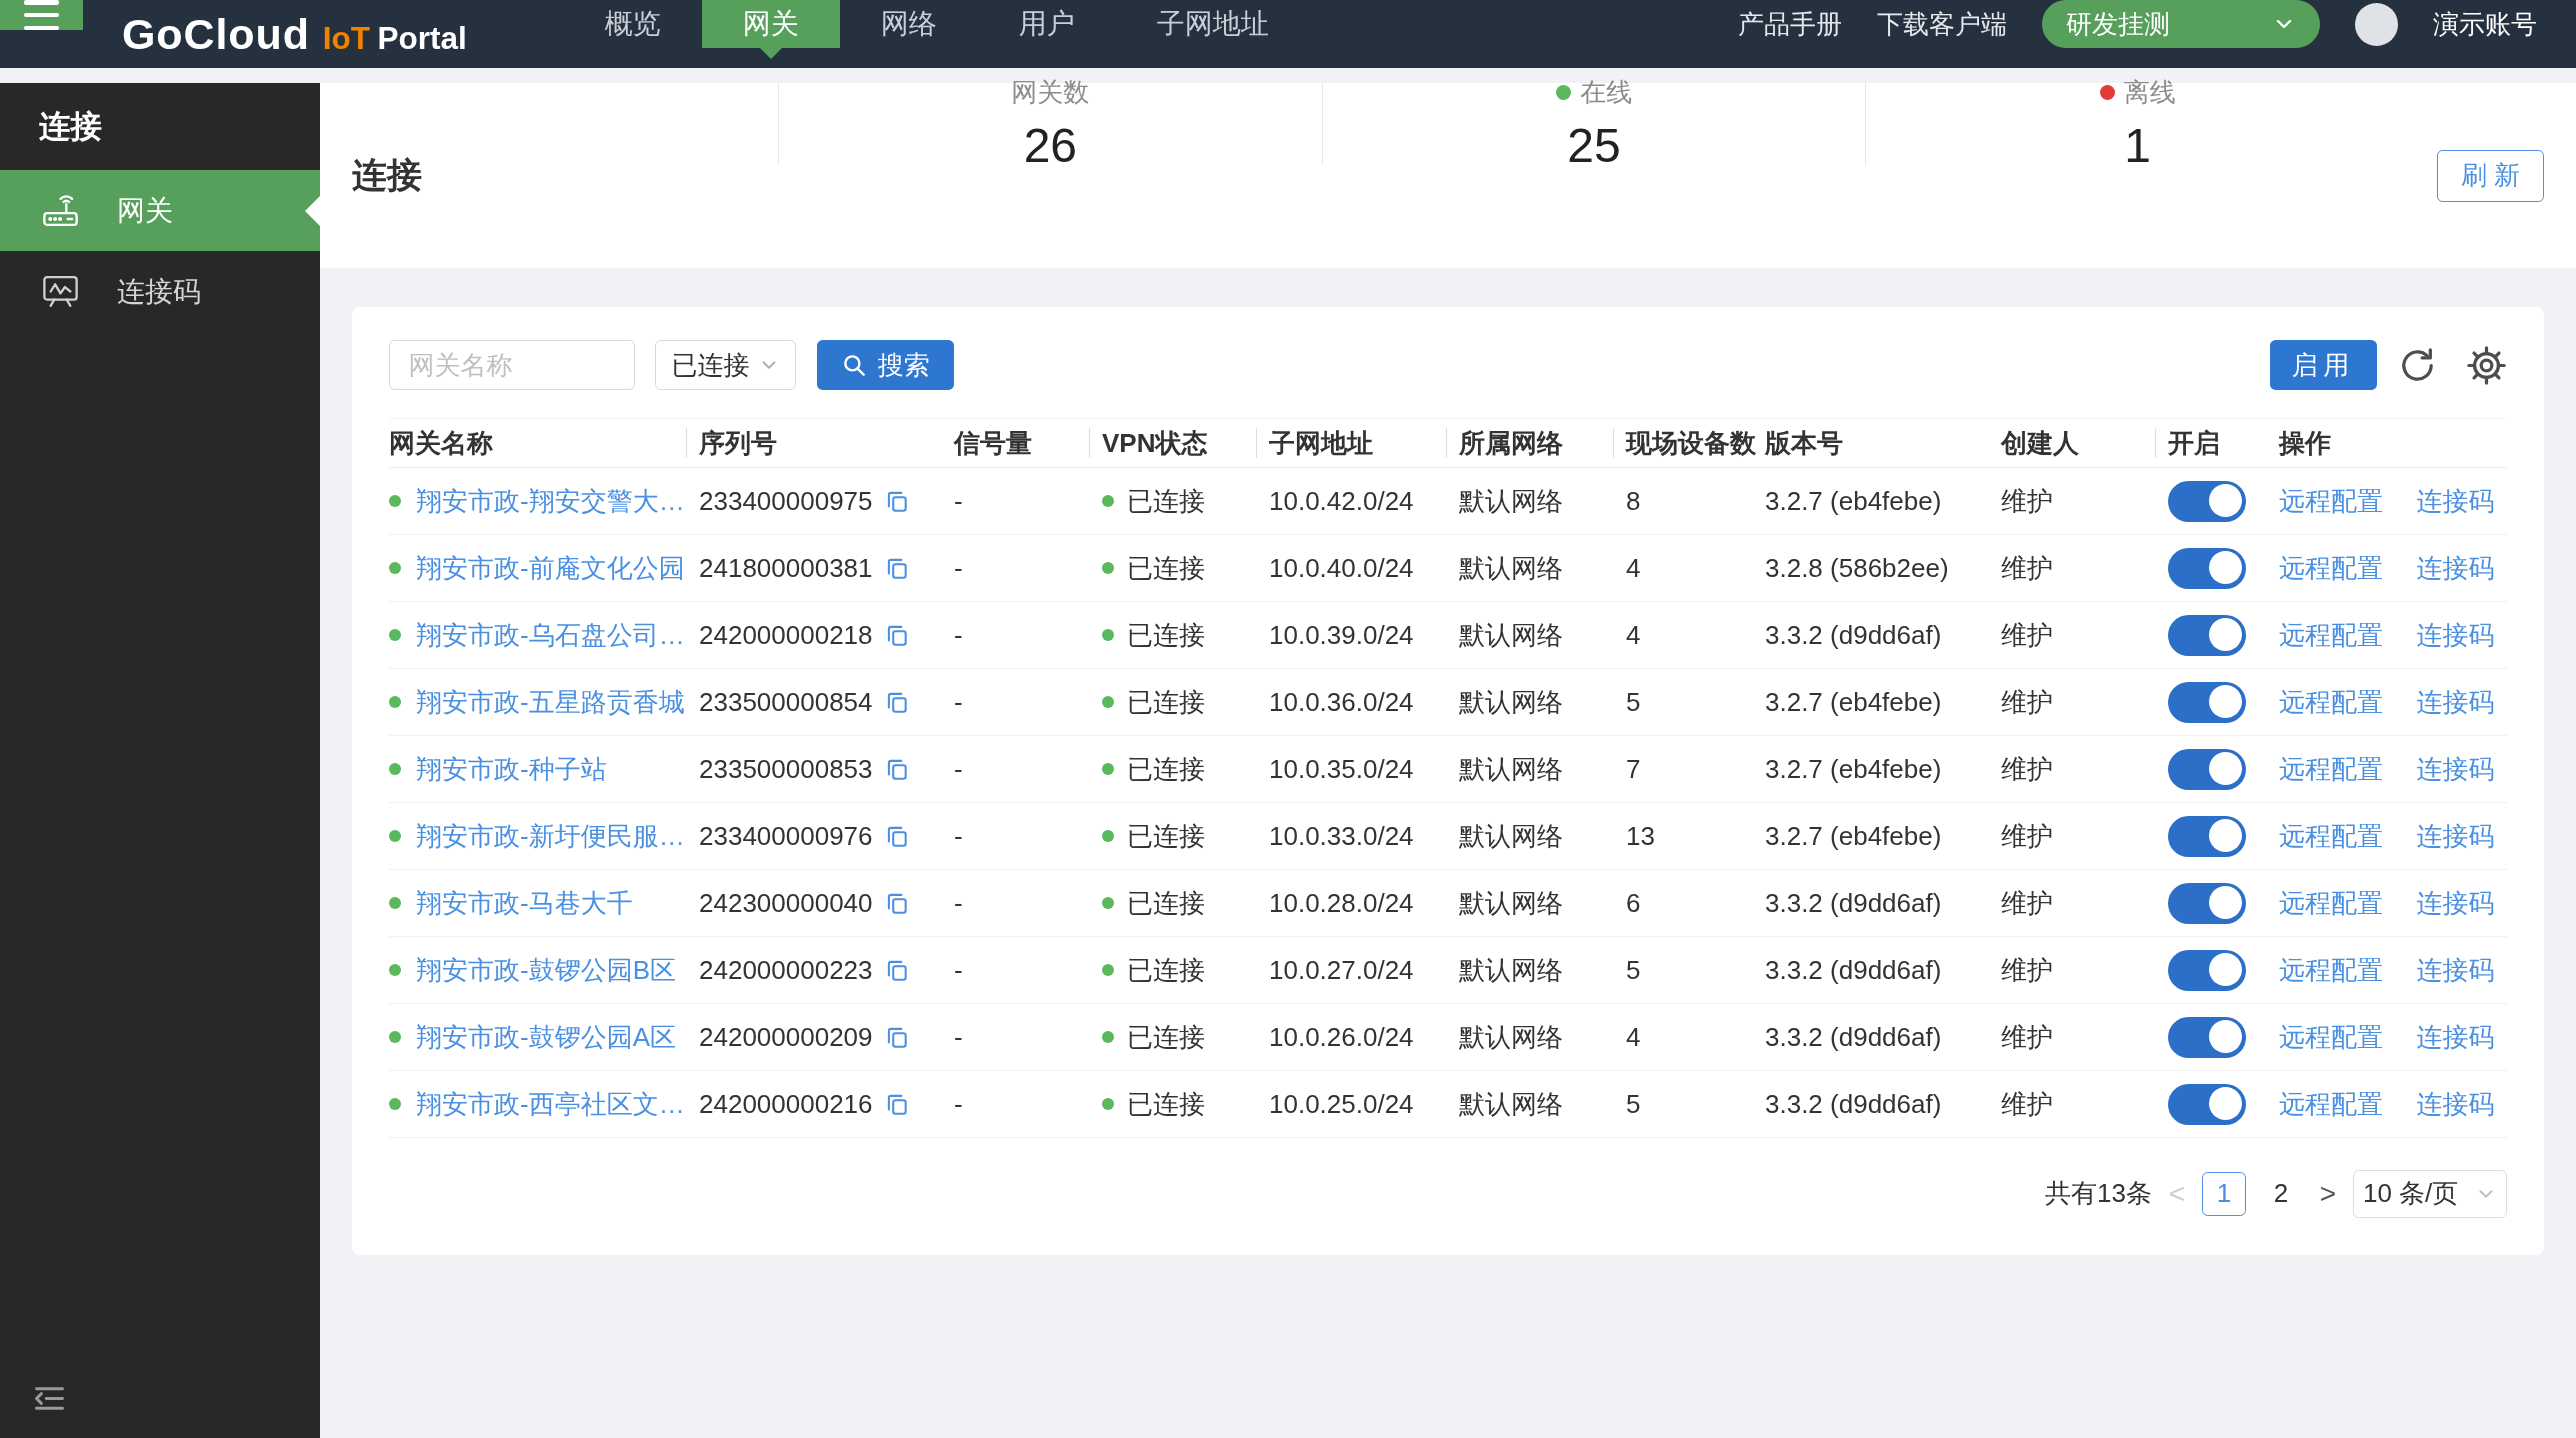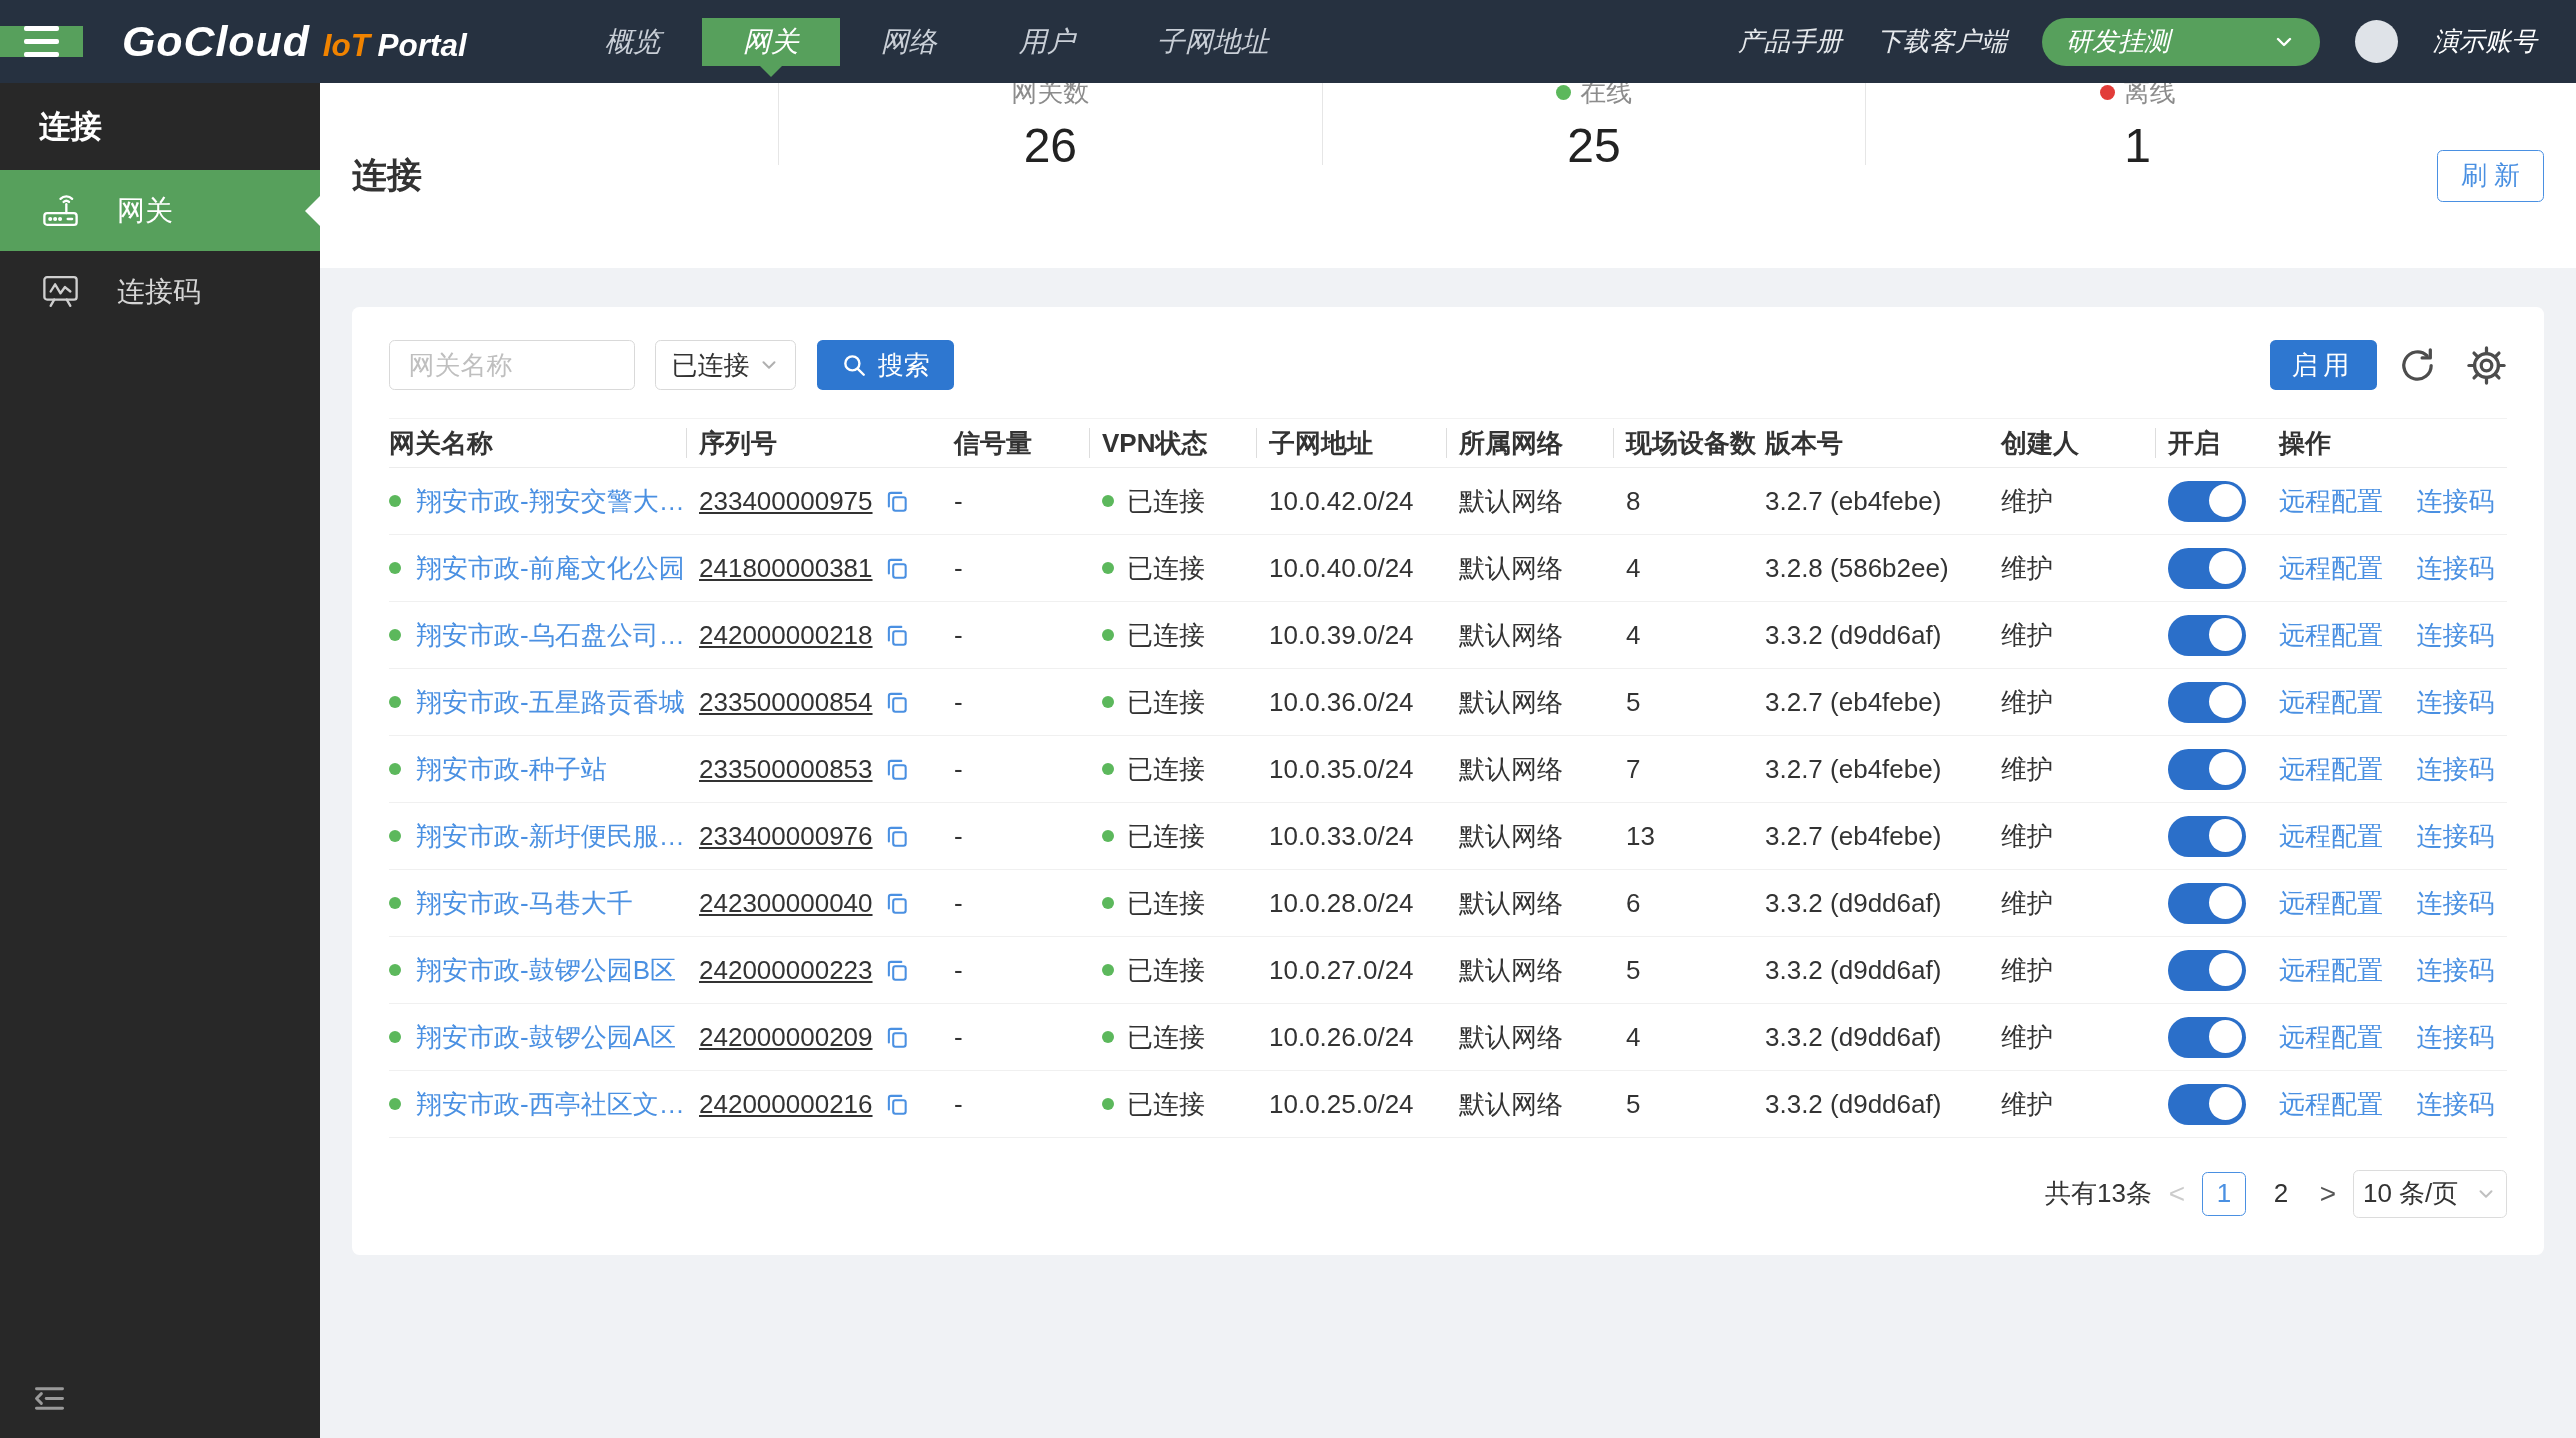--- a/index.html
+++ b/index.html
@@ -10,22 +10,22 @@
   }
   *{box-sizing:border-box; margin:0; padding:0;}
   html,body{width:2576px; height:1438px;}
   body{
     font-family:"Liberation Sans","DejaVu Sans",sans-serif;
     background:var(--page-bg); position:relative; overflow:hidden; color:#333;
   }
   svg{display:block;}
 
   
-  .navbar{position:absolute; top:0; left:0; right:0; height:83px;
-    background:var(--navbar-bg); display:flex; align-items:center; z-index:30;font-style:italic;}
+  .navbar{position:absolute; top:0; left:0; right:0; height:68px;
+    background:var(--navbar-bg); display:flex; align-items:flex-start; z-index:30;}
   .hamburger{width:83px; background:var(--green); display:flex; flex-direction:column;
     align-items:center; justify-content:center; gap:8.3px; cursor:pointer;}
   .hamburger span{width:35px; height:4.6px; background:#fff; border-radius:1.9px;}
   .logo{display:flex; align-items:baseline; gap:13px; margin-left:39px; align-self:center;}
   .logo .brand{font-size:43px; font-weight:bold; color:#fff; letter-spacing:0.9px;}
   .logo .accent{font-size:31.5px; font-weight:bold; color:var(--orange);}
   .logo .suffix{font-size:31.5px; font-weight:bold; color:#fff; margin-left:-5.6px;}
   .nav-menu{display:flex; align-items:stretch; margin-left:97px;}
   .nav-item{display:flex; align-items:center; padding:5px 41px; font-size:28px;
     color:#c9cfd7; cursor:pointer; position:relative;}
@@ -99,21 +99,21 @@
   .thead{height:50px; font-size:26px; font-weight:bold; color:#333;
     border-top:0.9px solid #f2f2f2; border-bottom:0.9px solid #ececec;}
   .th{padding-right:9.3px; white-space:nowrap; position:relative;}
   .th.sep::before{content:''; position:absolute; left:-13px; top:50%; transform:translateY(-50%);
     width:0.9px; height:30px; background:#ddd;}
   .tr{height:67px; border-bottom:0.9px solid #f0f0f0; font-size:26px; color:#333;}
   .cell{white-space:nowrap; overflow:hidden; text-overflow:ellipsis; padding-right:9.3px;}
   .name-cell{display:flex; align-items:center; gap:15px; min-width:0;}
   .dot{width:12px; height:12px; border-radius:50%; background:var(--online-green); flex:none;}
   .g-link{color:var(--link-blue); cursor:pointer; overflow:hidden; text-overflow:ellipsis; white-space:nowrap;}
-  .serial-cell{display:flex; align-items:center; gap:11px;text-decoration:underline;}
+  .serial-cell{display:flex; align-items:center; gap:11px;}
   .copy-ic{width:26px; height:26px; color:var(--link-blue); cursor:pointer; flex:none;}
   .vpn-cell{display:flex; align-items:center; gap:13px;}
   .toggle{width:78px; height:41px; border-radius:20.4px; background:var(--toggle-blue);
     position:relative; cursor:pointer;}
   .toggle::after{content:''; position:absolute; top:3.7px; right:3.7px; width:33px; height:33px;
     border-radius:50%; background:#fff;}
   .actions-cell{display:flex; align-items:center;}
   .action-link{color:var(--link-blue); cursor:pointer; white-space:nowrap;}
   .action-sep{width:0.9px; height:26px; background:#e2e2e2; margin:0 16.7px;}
 

